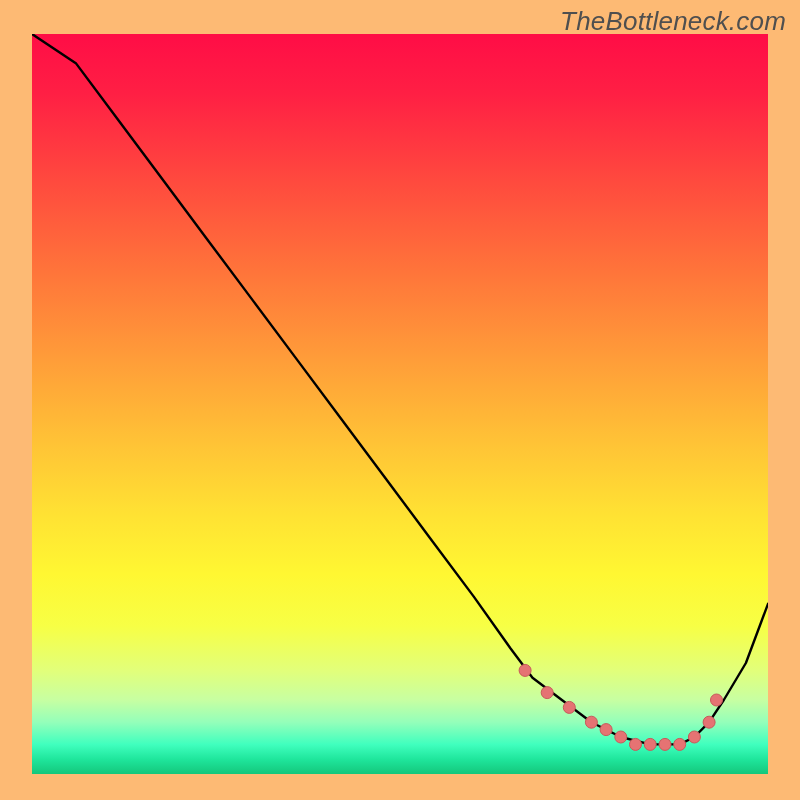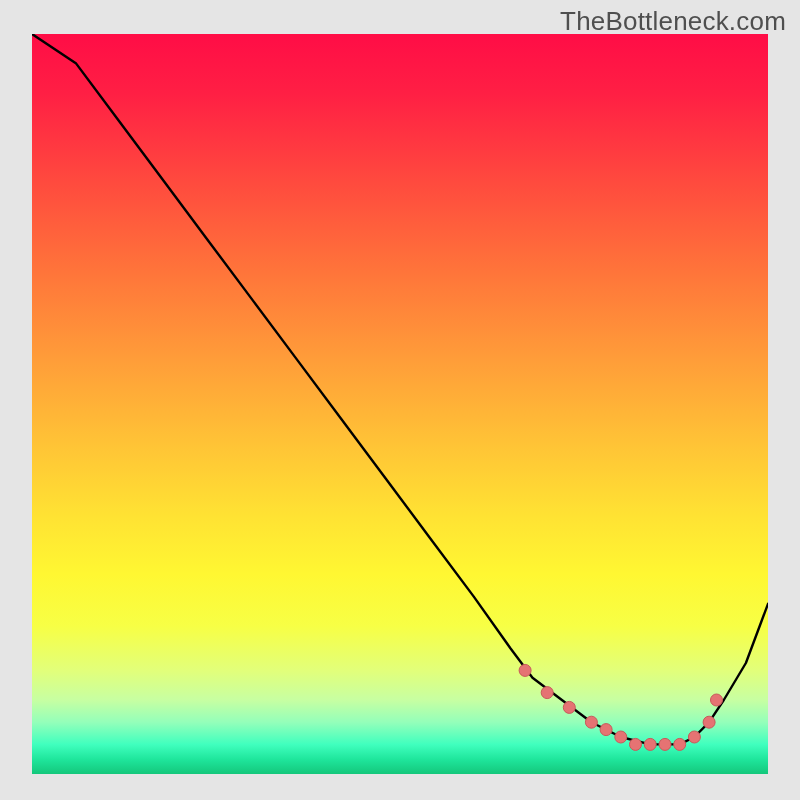--- a/index.html
+++ b/index.html
@@ -8,21 +8,22 @@
     width: 800px;
     height: 800px;
     background: #000;
     font-family: Arial, Helvetica, sans-serif;
     overflow: hidden;
   }
   .frame {
     position: relative;
     width: 800px;
     height: 800px;
-    background: #e5e5e5;
+    background: #fdba74;
+    font-style: italic;
   }
   .watermark {
     position: absolute;
     top: 6px;
     right: 14px;
     color: #4f4f4f;
     font-size: 26px;
     font-weight: 500;
     letter-spacing: 0.2px;
     user-select: none;

